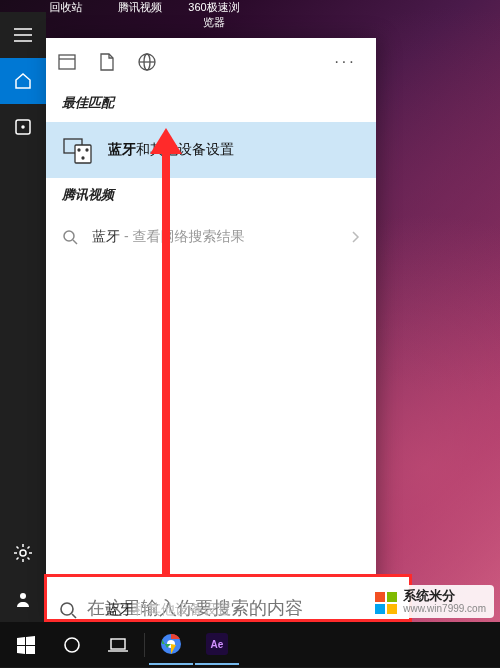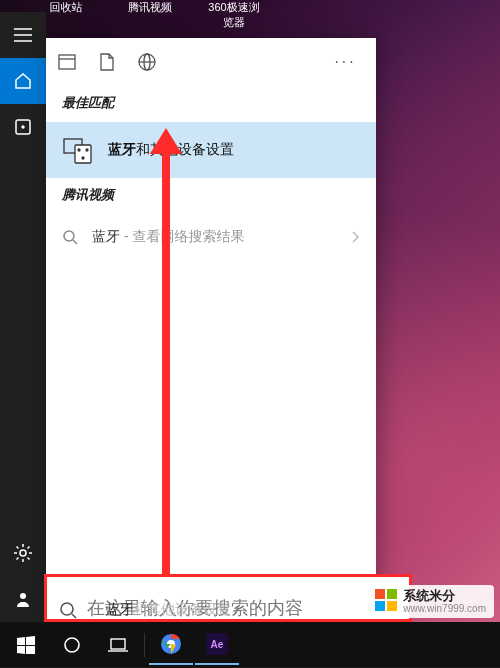--- a/index.html
+++ b/index.html
@@ -1,21 +1,21 @@
 <!DOCTYPE html>
 <html><head>
 <meta charset="utf-8">
 <style>
   * { margin: 0; padding: 0; box-sizing: border-box; font-family: "Microsoft YaHei", "Segoe UI", sans-serif; }
   body { width: 500px; height: 668px; overflow: hidden; background: #1a0a1a; position: relative; }
 
   .wallpaper { position: absolute; inset: 0; background: linear-gradient(135deg, #1a0a1a 0%, #2a0a2a 20%, #4a1a4a 40%, #7a2a5a 60%, #aa3a6a 80%, #da6a8a 100%); }
   .wallpaper::before { content:""; position:absolute; inset:0; background: radial-gradient(circle at 85% 70%, rgba(200,80,120,.6) 0%, transparent 40%), radial-gradient(circle at 90% 30%, rgba(120,40,90,.5) 0%, transparent 30%); }
 
-  .desktop-icons { position:absolute; top:0; left:40px; display:flex; gap:32px; color:#fff; font-size:11px; text-align:center; padding-top:0; }
+  .desktop-icons { position:absolute; top:0; left:40px; display:flex; gap:22px; color:#fff; font-size:11px; text-align:center; padding-top:0; }
   .dicon { width:52px; }
 
   .leftbar { position:absolute; left:0; top:12px; bottom:46px; width:46px; background:#202020; display:flex; flex-direction:column; align-items:center; color:#fff; }
   .lb-btn { width:46px; height:46px; display:flex; align-items:center; justify-content:center; cursor:pointer; }
   .lb-btn.active { background:#0078d4; }
   .lb-spacer { flex:1; }
 
   .panel { position:absolute; left:46px; top:38px; width:330px; bottom:46px; background:#fff; display:flex; flex-direction:column; box-shadow: 4px 0 20px rgba(0,0,0,.3); }
   .panel-tabs { height:48px; display:flex; align-items:center; padding:0 12px; gap:24px; color:#555; }
   .panel-tabs .more { margin-left:auto; letter-spacing:2px; font-size:16px; padding-right:8px; }
@@ -40,21 +40,21 @@
   .search-wrap { position:absolute; left:44px; right:88px; bottom:46px; height:48px; border:3px solid #ff2a2a; background:#fff; display:flex; align-items:flex-end; padding:0 12px; gap:10px; }
   .search-wrap input { border:none; outline:none; flex:1; font-size:18px; color:#222; background:transparent; }
   .search-wrap .ph { position:absolute; left:58px; font-size:14px; color:#222; pointer-events:none; }
   .search-wrap .ph .rest { color:#bbb; }
 
   .taskbar { position:absolute; left:0; right:0; bottom:0; height:46px; background:#101010; display:flex; align-items:center; padding:0 4px; gap:2px; box-shadow: 0 -1px 0 rgba(255,255,255,.04) inset; }
   .tb-btn { width:44px; height:40px; display:flex; align-items:center; justify-content:center; color:#fff; cursor:pointer; }
   .tb-btn.open { border-bottom:2px solid #76b9ed; }
   .tb-sep { width:1px; height:24px; background:#333; margin:0 2px; }
 
-  .watermark { position:absolute; right:6px; bottom:50px; display:flex; align-items:flex-start; gap:6px; color:#444; background:rgba(255,255,255,.9); padding:4px 8px; border-radius:4px; font-size:12px; }
+  .watermark { position:absolute; right:6px; bottom:50px; display:flex; align-items:flex-end; gap:6px; color:#444; background:rgba(255,255,255,.9); padding:4px 8px; border-radius:4px; font-size:12px; }
   .ms-logo { display:grid; grid-template-columns:10px 10px; grid-template-rows:10px 10px; gap:2px; }
   .ms-logo span:nth-child(1){background:#f25022;} .ms-logo span:nth-child(2){background:#7fba00;} .ms-logo span:nth-child(3){background:#00a4ef;} .ms-logo span:nth-child(4){background:#ffb900;}
   .wm-text { line-height:1.1; }
   .wm-text b { font-size:13px; color:#222; } .wm-text small{ color:#888; font-size:10px; display:block;}
 
   svg { display:block; }
 </style>
 </head>
 <body>
 

